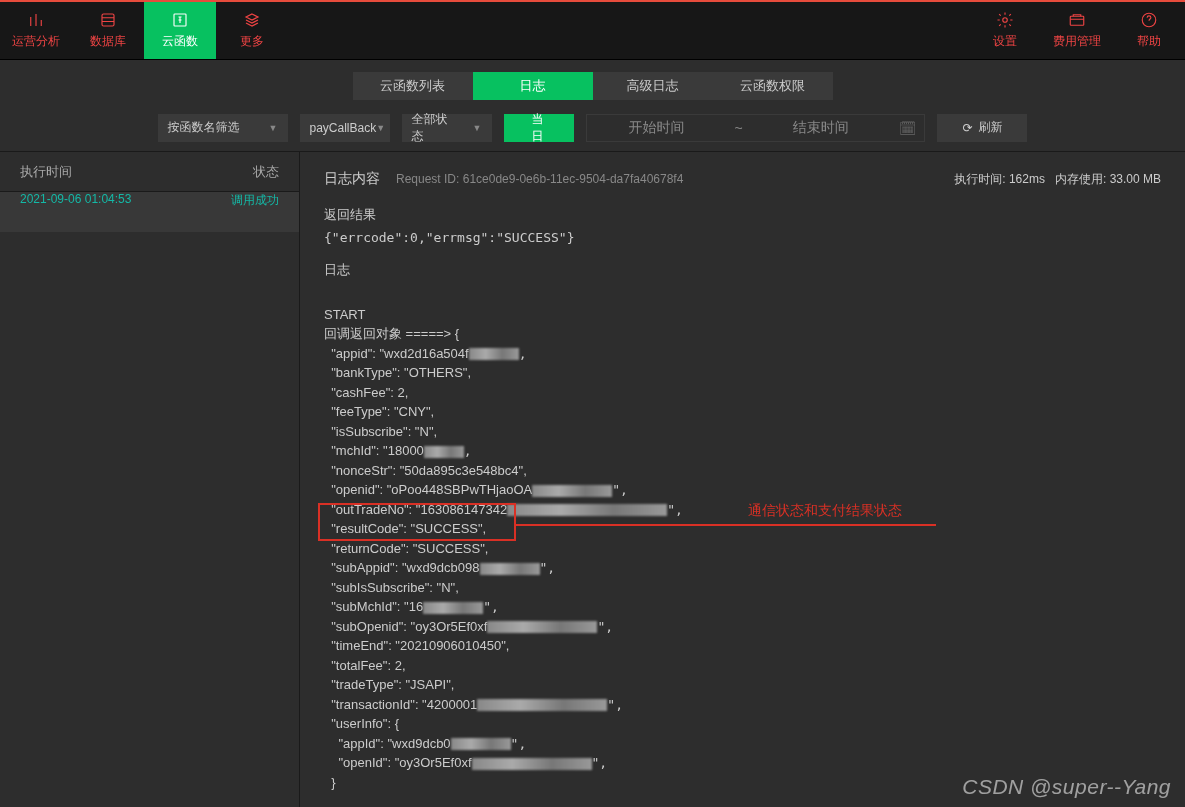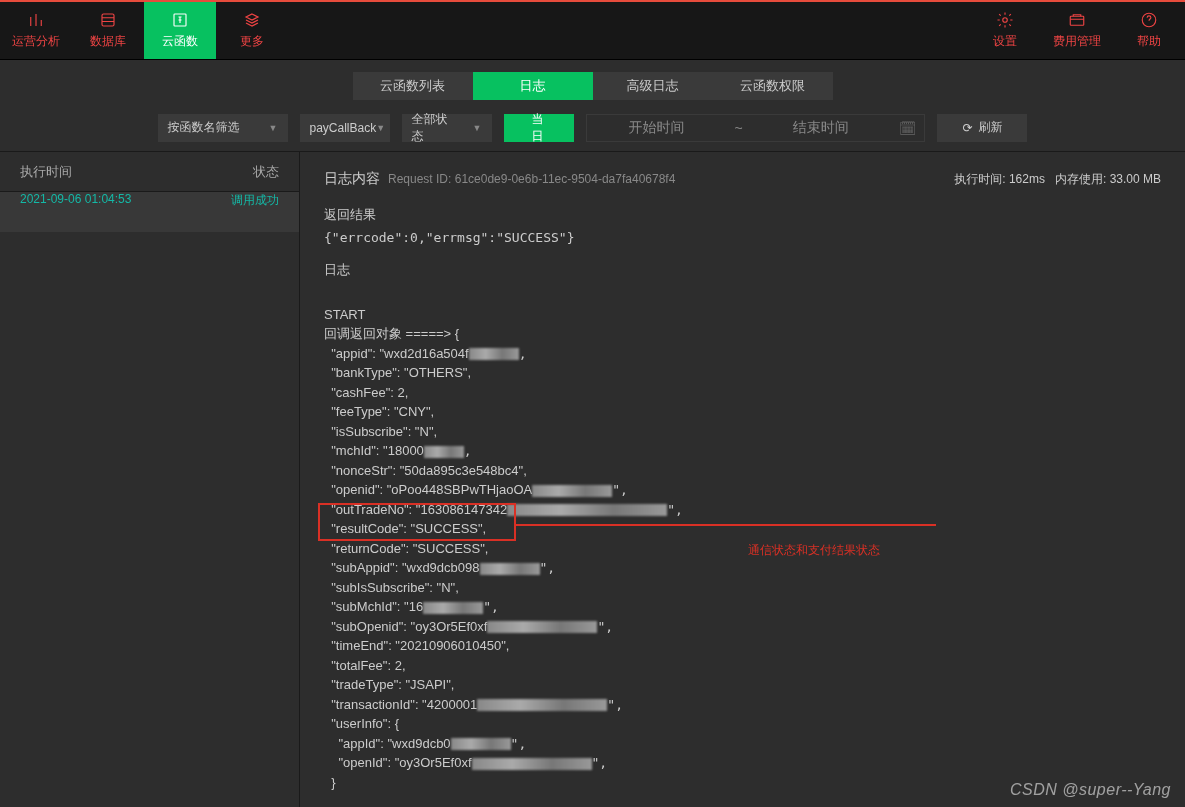--- a/index.html
+++ b/index.html
@@ -26,31 +26,31 @@
 .time-range .cal-icon { padding:0 8px; color:#666; }
 .refresh { height:28px; width:90px; background:#3a3a3a; display:flex; align-items:center; justify-content:center; gap:6px; color:#ccc; cursor:pointer; font-size:12px; }
 .main { display:flex; height:calc(100% - 152px); }
 .sidebar { width:300px; background:#2d2d2d; border-right:1px solid #1a1a1a; }
 .sb-header { height:40px; display:flex; align-items:center; padding:0 20px; color:#aaa; font-size:13px; border-bottom:1px solid #1a1a1a; }
 .sb-header .col2 { margin-left:auto; }
 .sb-row { height:40px; display:flex; padding:0 20px; background:#383838; color:#14b8a6; font-size:12px; cursor:pointer; }
 .sb-row .col2 { margin-left:auto; }
 .content { flex:1; background:#2d2d2d; padding:18px 24px; overflow:auto; position:relative; }
 .content-header { display:flex; align-items:baseline; margin-bottom:18px; color:#ccc; }
-.content-header .title { font-size:14px; margin-right:8px; }
+.content-header .title { font-size:14px; margin-right:16px; }
 .content-header .reqid { color:#888; font-size:12px; }
 .content-header .metrics { margin-left:auto; font-size:12px; color:#ccc; }
 .section-label { font-size:13px; margin-bottom:6px; }
 .result-box { font-family:Consolas,Monaco,monospace; font-size:13px; color:#ccc; margin-bottom:16px; white-space:pre; }
 .log-box { font-family:Consolas,Monaco,monospace; font-size:13px; color:#ccc; line-height:1.5; white-space:pre; position:relative; }
 .smudge { display:inline-block; height:12px; background:linear-gradient(90deg,#888,#aaa,#777,#999); vertical-align:middle; filter:blur(1px); }
 .red-box { position:absolute; border:2px solid #d93025; pointer-events:none; }
 .red-line { position:absolute; height:2px; background:#d93025; pointer-events:none; }
-.annotation { position:absolute; color:#d93025; font-size:12px; pointer-events:none;margin-top:40px; }
-.watermark { position:absolute; right:14px; bottom:8px; color:rgba(255,255,255,0.55); font-size:16px; font-style:italic; pointer-events:none; letter-spacing:0.5px; }
+.annotation { position:absolute; color:#d93025; font-size:14px; pointer-events:none; }
+.watermark { position:absolute; right:14px; bottom:8px; color:rgba(255,255,255,0.55); font-size:21px; font-style:italic; pointer-events:none; letter-spacing:0.5px; }
 </style>
 </head>
 <body>
 
 <div class="topbar"></div>
 
 <div class="titlebar">
   <div class="tb-left" id="tb-left">
       <div class="tb-item">
         <span class="tb-icon">

